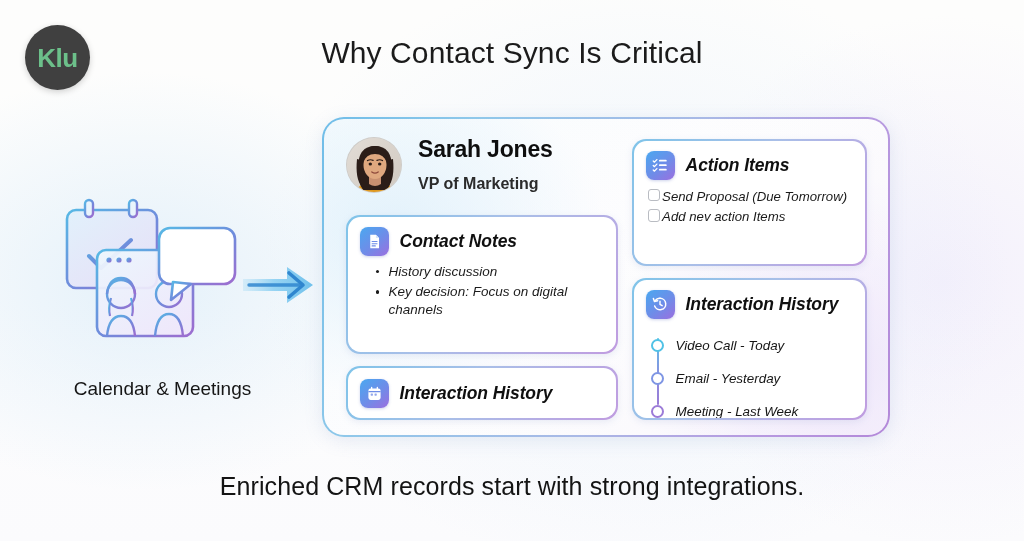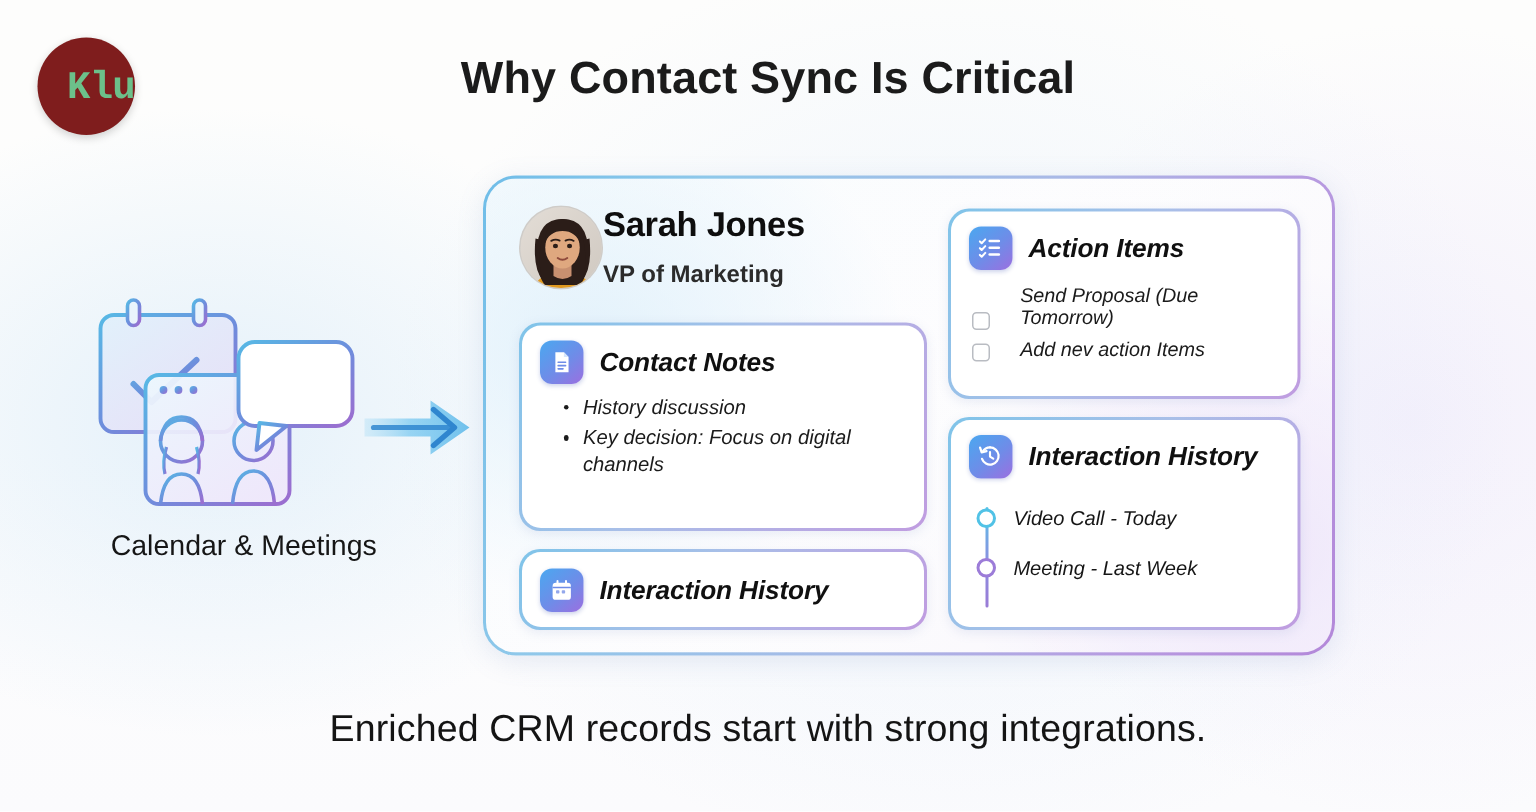--- a/index.html
+++ b/index.html
@@ -30,45 +30,44 @@
   }
 
   
   .logo {
     position: absolute;
     left: 25px;
     top: 25px;
     width: 65px;
     height: 65px;
     border-radius: 50%;
-    background: #7f1d1d;
+    background: #404040;
     display: flex;
     align-items: center;
-    justify-content: flex-end;
+    justify-content: center;
     z-index: 5;
     box-shadow: 0 2px 6px rgba(0,0,0,0.18);
-    font-family: Liberation Mono, monospace;
   }
   .logo-text {
     color: #6cc08a;
     font-size: 26px;
     font-weight: 700;
     letter-spacing: -0.5px;
     line-height: 1;
   }
 
   
   .title {
     position: absolute;
     left: 0;
     right: 0;
     top: 36px;
     text-align: center;
     font-size: 30px;
-    font-weight: 700;
+    font-weight: 400;
     color: #1b1b1b;
     letter-spacing: 0.1px;
     z-index: 5;
   }
 
   
   .left-block {
     position: absolute;
     left: 55px;
     top: 190px;
@@ -77,21 +76,21 @@
     text-align: center;
   }
   .illus {
     position: relative;
     width: 215px;
     height: 160px;
     margin: 0 auto;
   }
   .illus svg { display: block; }
   .left-caption {
-    margin-top: 4px;
+    margin-top: 28px;
     font-size: 19px;
     color: #161616;
     font-weight: 400;
   }
 
   
   .arrow-wrap {
     position: absolute;
     left: 243px;
     top: 255px;
@@ -125,21 +124,21 @@
     overflow: hidden;
   }
 
   
   .profile {
     position: absolute;
     left: 22px;
     top: 18px;
     display: flex;
     align-items: center;
-    gap: 0;
+    gap: 16px;
   }
   .avatar {
     width: 56px;
     height: 56px;
     border-radius: 50%;
     overflow: hidden;
     flex: 0 0 auto;
     border: 1px solid rgba(180,180,180,0.35);
     position: relative;
     background: #ded9d3;
@@ -235,22 +234,22 @@
     background: #1b1b1b;
   }
 
   
   .checks {
     margin: 9px 0 0 2px;
     list-style: none;
   }
   .checks li {
     display: flex;
-    align-items: flex-end;
-    gap: 20px;
+    align-items: flex-start;
+    gap: 2px;
     margin-bottom: 5px;
   }
   .cbox {
     width: 12.5px;
     height: 12.5px;
     border: 1.3px solid #b9bcc2;
     border-radius: 3px;
     background: #fff;
     flex: 0 0 auto;
   }
@@ -513,20 +512,24 @@
           </span>
           <span class="card-title card-title-lg">Interaction History</span>
         </div>
         <ul class="timeline">
           <div class="tl-line"></div>
           <li>
             <span class="tl-dot d1"></span>
             <span>Video Call - Today</span>
           </li>
           <li>
+            <span class="tl-dot d2"></span>
+            <span>Email - Yesterday</span>
+          </li>
+          <li>
             <span class="tl-dot d3"></span>
             <span>Meeting - Last Week</span>
           </li>
         </ul>
       </div>
     </div>
 
   </div>
 </div>
 

